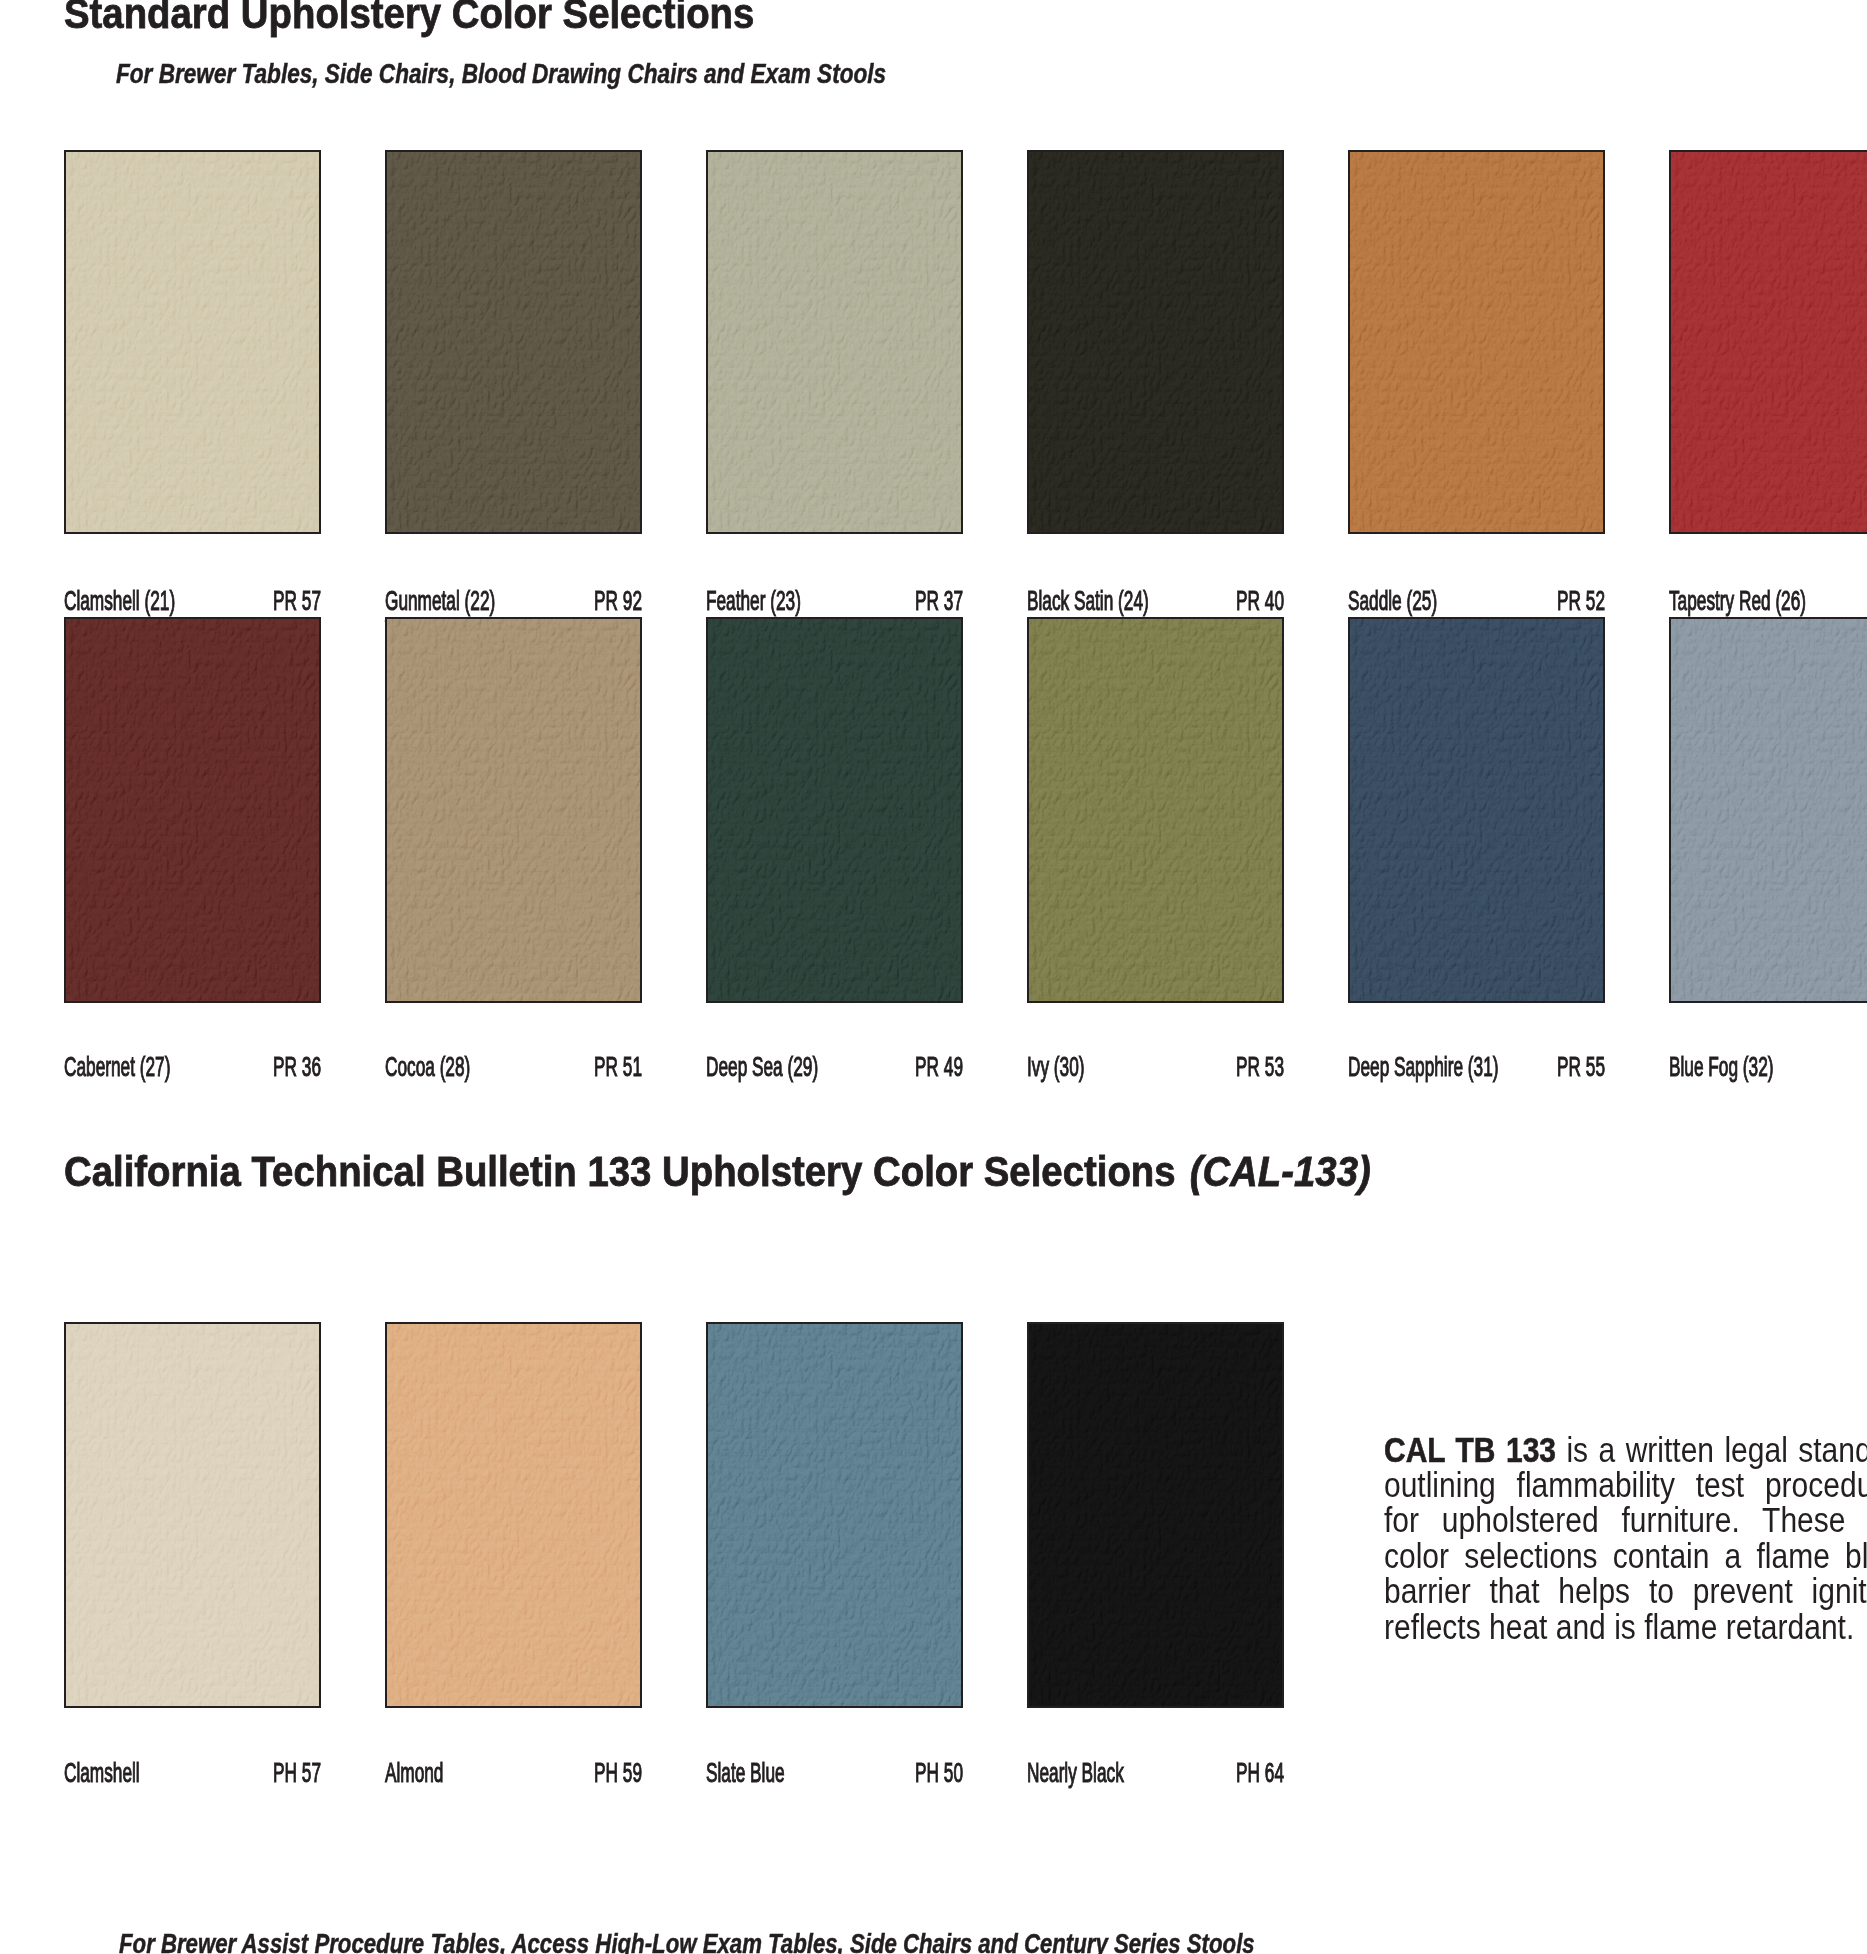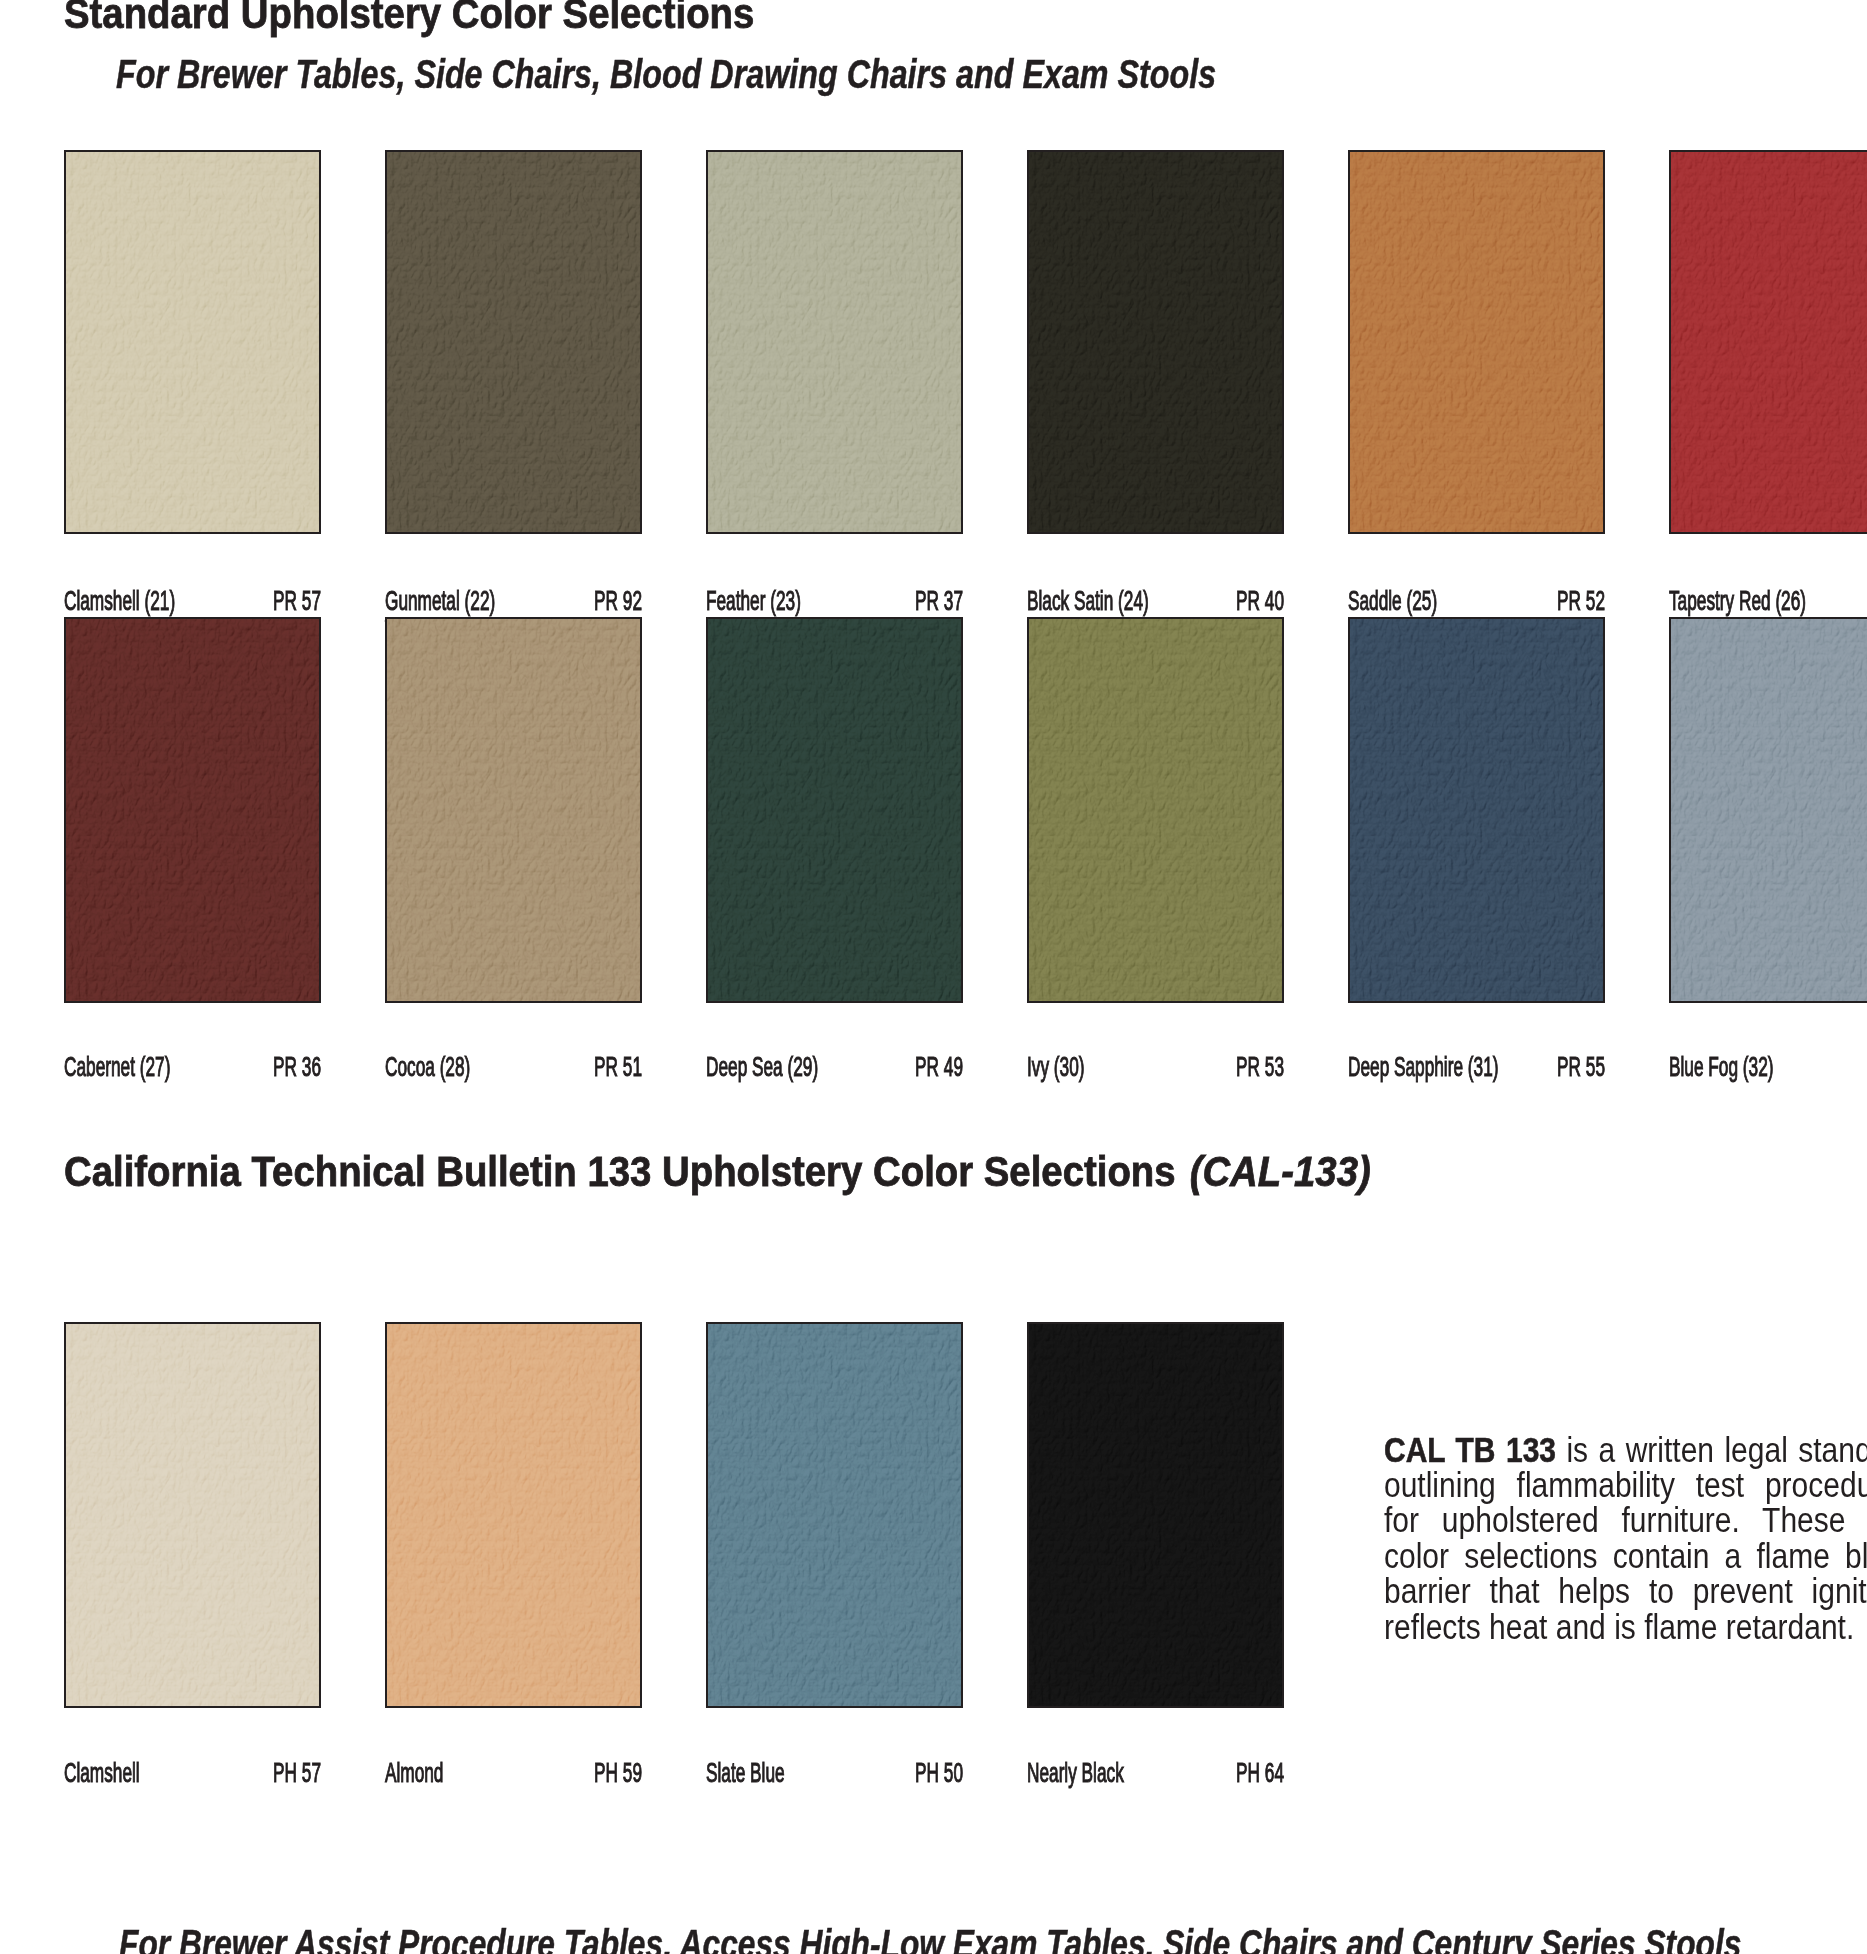--- a/index.html
+++ b/index.html
@@ -14,21 +14,21 @@
   .lbl.r{transform:translateX(-100%);text-decoration:underline;}
   .lbl.r .sx{transform-origin:100% 50%;}
 
   .sec-title{font-weight:700;font-size:42px;line-height:42px;
      -webkit-text-stroke:0.8px #231f20;}
   .sec-title .sx{transform:scaleX(0.913);}
   .sec-title.tight .sx{transform:scaleX(0.900);}
   .sec-sub.tight .sx{transform:scaleX(0.793);}
   .sec-title .sx .it{font-style:italic;margin-left:15.4px;}
 
-  .sec-sub{font-weight:700;font-style:italic;font-size:40px;line-height:40px;
+  .sec-sub{font-weight:700;font-style:italic;font-size:28px;line-height:40px;
      -webkit-text-stroke:0.5px #231f20;}
   .sec-sub .sx{transform:scaleX(0.807);}
 
   .lbl{font-size:28.5px;line-height:28.5px;margin-top:44px;
        -webkit-text-stroke:1.1px #231f20;}
   .lbl .sx{transform:scaleX(0.605);}
 
   .swatch{position:absolute;border:2.6px solid #231f20;box-sizing:border-box;
      background-color:#cccccc;overflow:hidden;isolation:isolate;}
   .grain{position:absolute;left:0;top:0;width:100%;height:100%;display:block;

